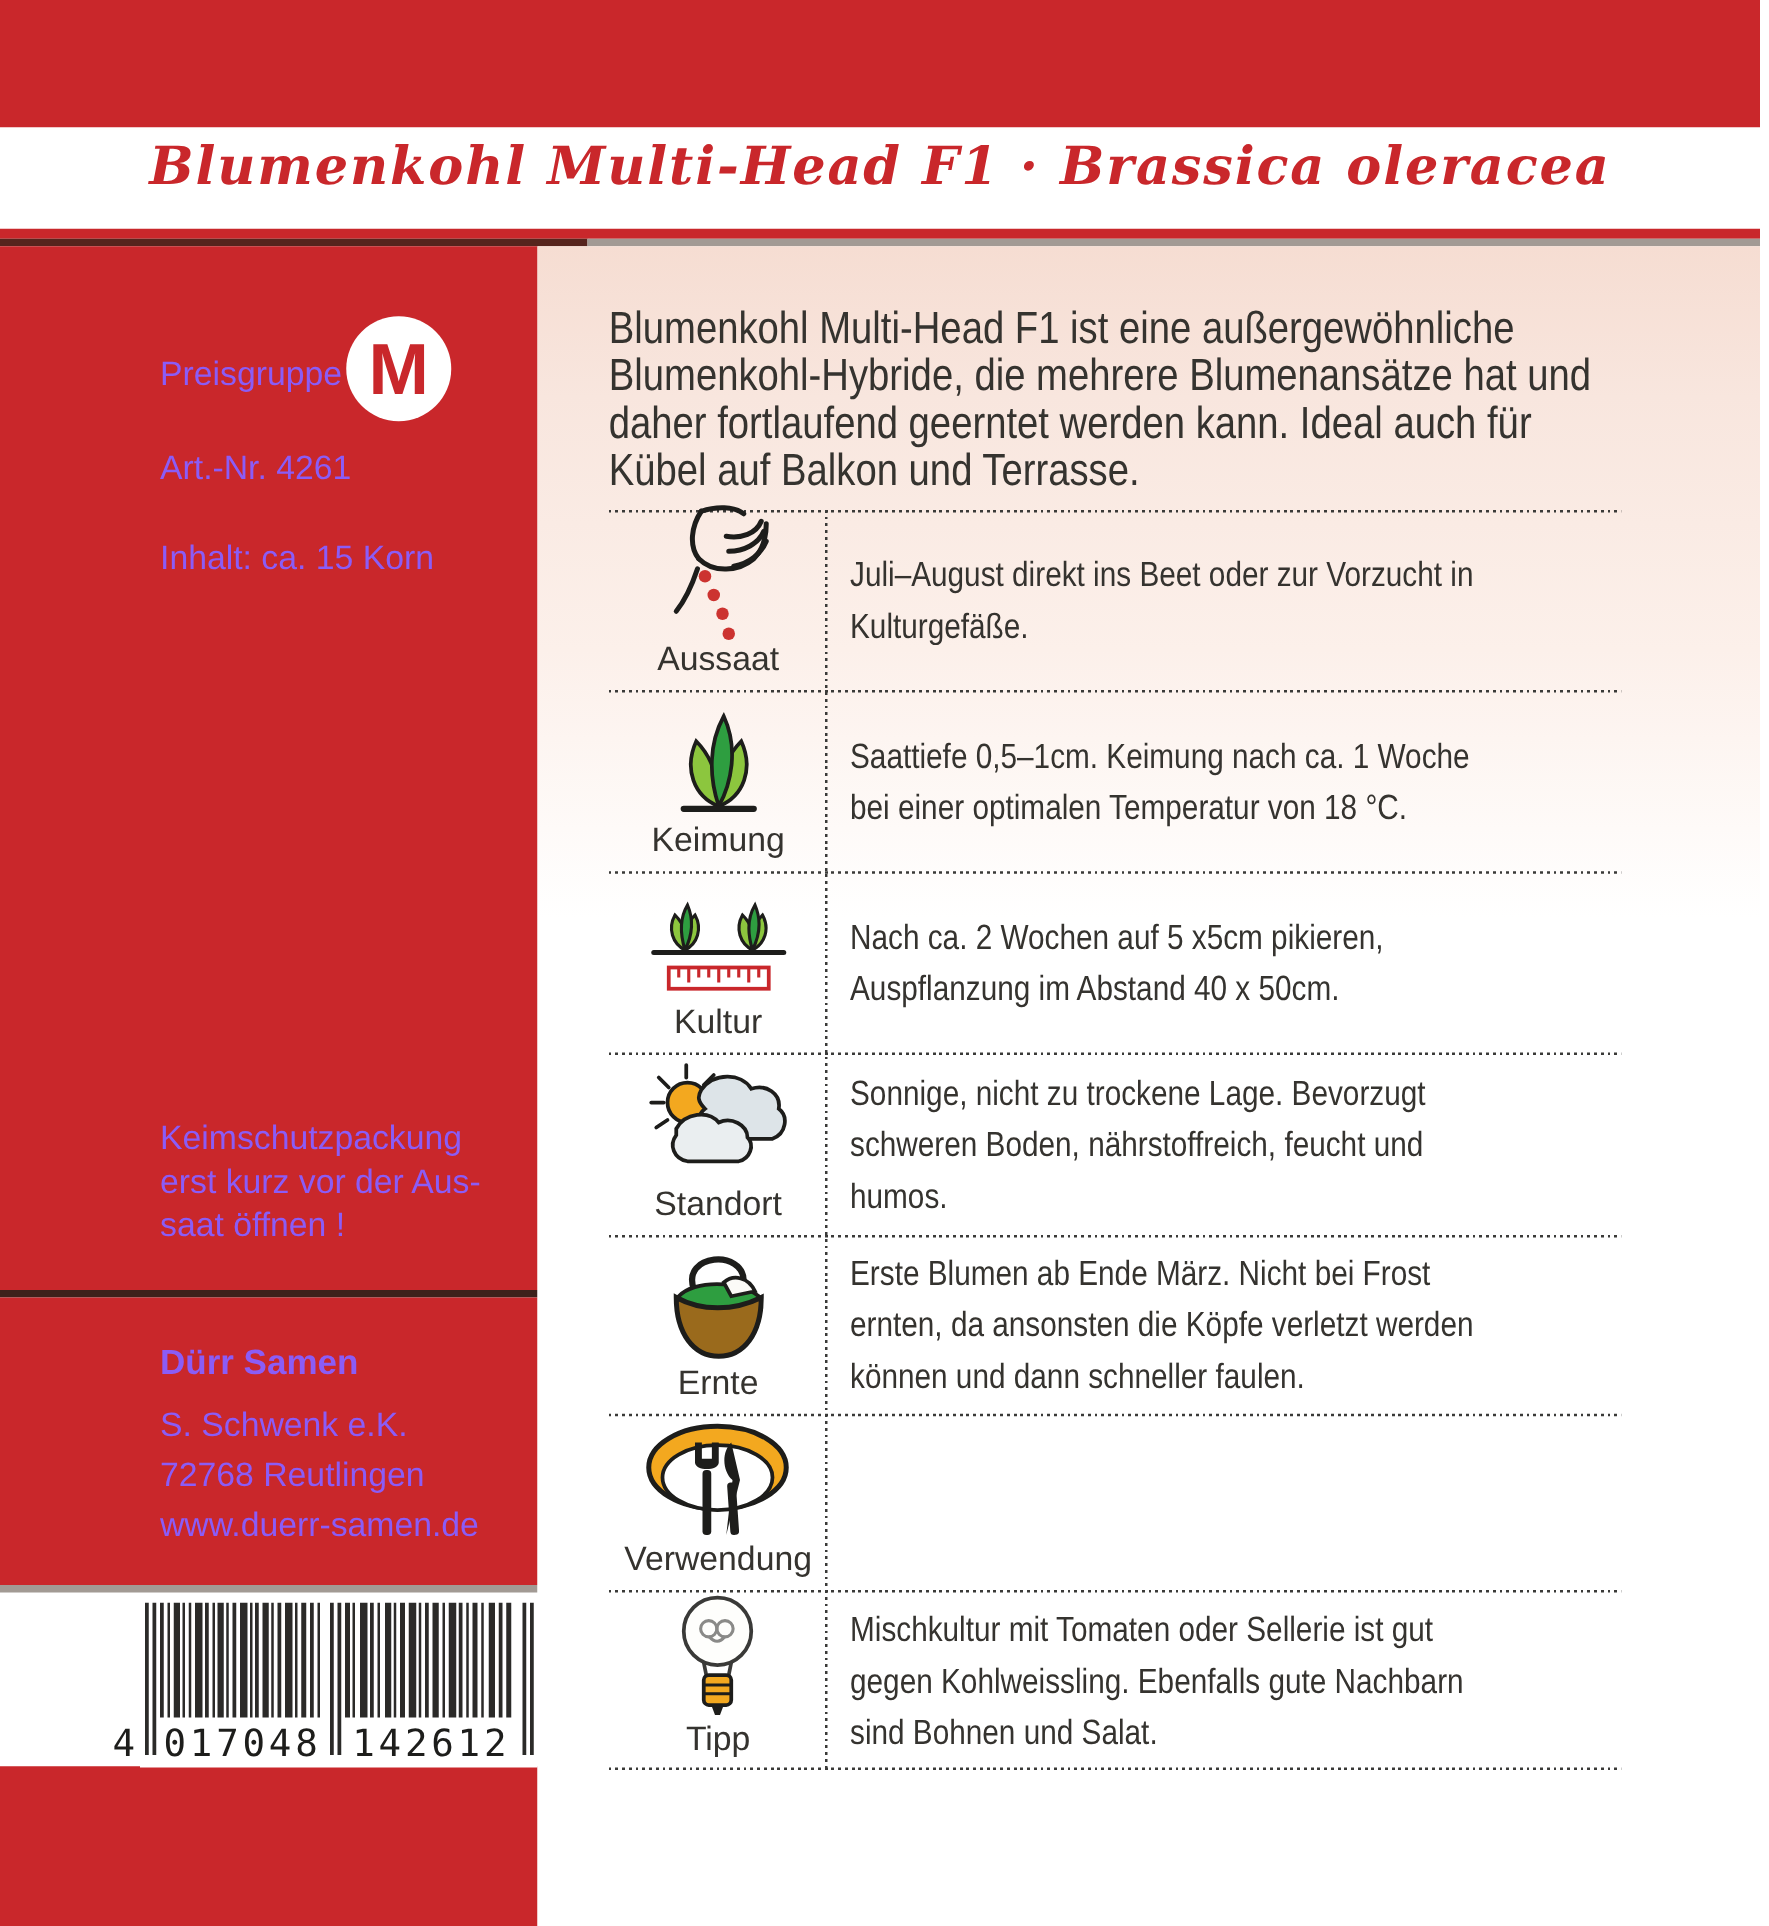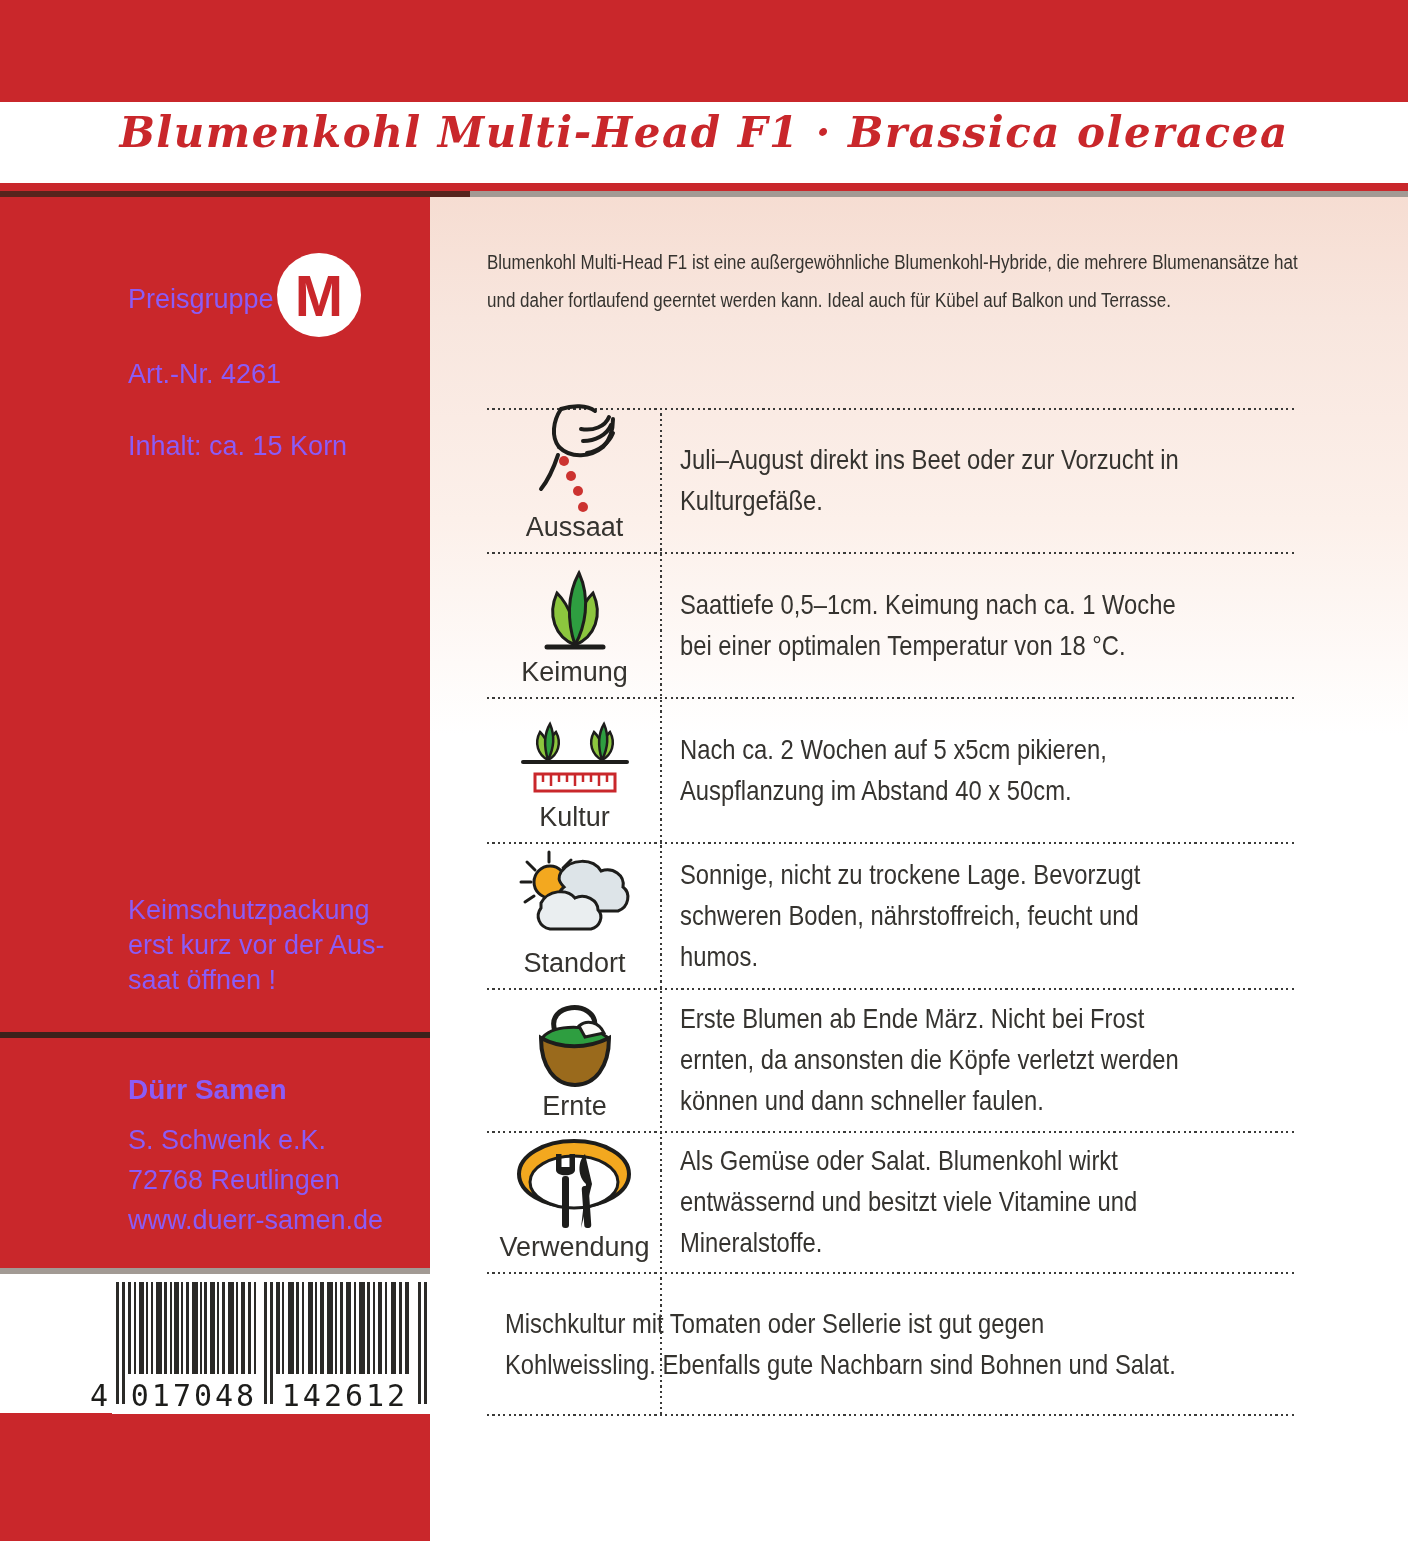--- a/index.html
+++ b/index.html
@@ -42,21 +42,21 @@
   .barcode{position:absolute;left:112px;top:1282px;width:318px;height:132px;background:#fff;}
   .bc-num{position:absolute;top:96px;font-family:"DejaVu Sans Mono",monospace;
           font-size:30px;color:#1d1d1b;text-align:center;}
   .bc-lead{left:-24px;width:22px;}
   .bc-left{left:17px;width:130px;letter-spacing:3px;text-align:center;}
   .bc-right{left:165px;width:136px;letter-spacing:3px;}
 
   
   .content-area{position:absolute;left:430px;top:197px;width:978px;height:1344px;
      background:linear-gradient(180deg,#f6ddd2 0%,#f8e6de 9%,#fcf0ea 24%,#ffffff 40%,#ffffff 100%);}
-  .intro{position:absolute;left:57px;top:46px;width:820px;font-size:20px;line-height:38px;color:#35332f;}
+  .intro{position:absolute;left:57px;top:46px;width:820px;font-size:36px;line-height:38px;color:#35332f;}
   .cond{transform:scaleX(.85);transform-origin:0 0;width:118%;}
   .cond-mid{transform:scaleX(.85);transform-origin:0 50%;width:118%;}
 
   .info-table{position:absolute;left:57px;top:211px;width:810px;height:1009px;}
   .vsep{position:absolute;left:173px;top:0;width:2px;height:1009px;
         background:repeating-linear-gradient(180deg,#3a3a38 0 2.2px,transparent 2.2px 5.4px);}
   .info-row{position:relative;display:flex;}
   .info-row::before{content:"";position:absolute;left:0;right:0;top:0;height:2px;
         background:repeating-linear-gradient(90deg,#3a3a38 0 2.2px,transparent 2.2px 5.4px);}
   .info-row.last::after{content:"";position:absolute;left:0;right:0;bottom:0;height:2px;
@@ -289,26 +289,38 @@
               <g fill="#1d1d1b">
                 <rect x="52" y="44" width="7" height="52" rx="3"></rect>
                 <path d="M46 22 v16 c0 7 19 7 19 0 v-16 h-5.5 v13 h-8 v-13Z"></path>
                 <path d="M71 96 l5 -44 c-8 -7 -9 -22 -1 -30 l7 30Z"></path>
                 <rect x="73" y="54" width="7" height="42" rx="3" transform="rotate(-4 76 75)"></rect>
               </g>
             </svg>
           </div>
           <div class="row-label">Verwendung</div>
         </div>
-        <div class="text-cell">
-          <div class="row-text cond-mid">Als Gemüse oder Salat. Blumenkohl wirkt entwässernd und besitzt viele Vitamine und Mineralstoffe.</div>
-        </div>
       </div>
 
       <div class="info-row r6 last">
+        <div class="icon-cell">
+          <div class="icon-wrap">
+            <svg width="86" height="108" viewBox="0 0 86 108">
+              <circle cx="42" cy="33" r="27" fill="#fefefc" stroke="#3a3a38" stroke-width="3"></circle>
+              <circle cx="35" cy="31" r="6.5" fill="none" stroke="#8a8a88" stroke-width="2.5"></circle>
+              <circle cx="48" cy="31" r="6.5" fill="none" stroke="#8a8a88" stroke-width="2.5"></circle>
+              <path d="M35 37 q7 8 13 0" fill="none" stroke="#8a8a88" stroke-width="2.5"></path>
+              <path d="M31 58 l2 10 M53 58 l-2 10" stroke="#3a3a38" stroke-width="3" fill="none"></path>
+              <rect x="31" y="68" width="22" height="24" rx="4" fill="#f3a81f" stroke="#1d1d1b" stroke-width="3"></rect>
+              <path d="M31 76 h22 M31 83 h22" stroke="#1d1d1b" stroke-width="2.5"></path>
+              <path d="M37 92 h10 l-3 8 h-4Z" fill="#1d1d1b"></path>
+            </svg>
+          </div>
+          <div class="row-label">Tipp</div>
+        </div>
         <div class="text-cell">
           <div class="row-text cond-mid">Mischkultur mit Tomaten oder Sellerie ist gut gegen Kohlweissling. Ebenfalls gute Nachbarn sind Bohnen und Salat.</div>
         </div>
       </div>
 
     </div>
   </div>
 
 </div>
 

